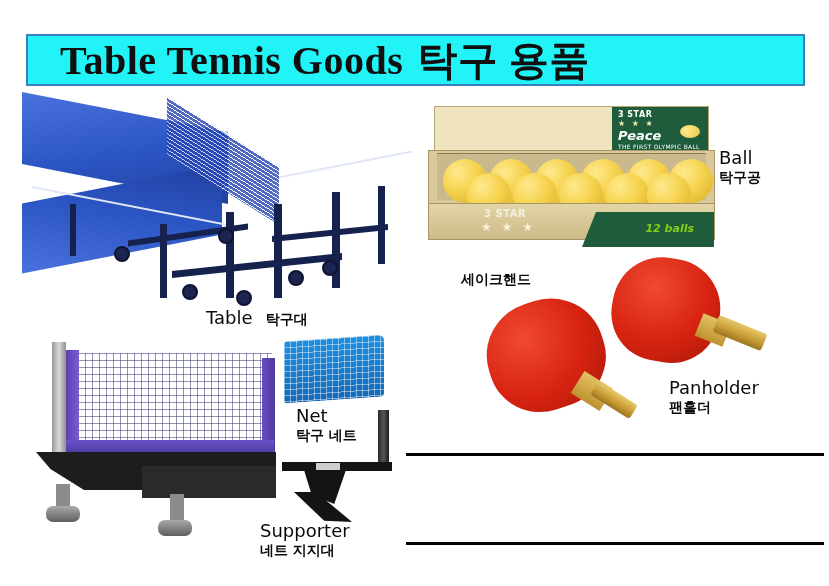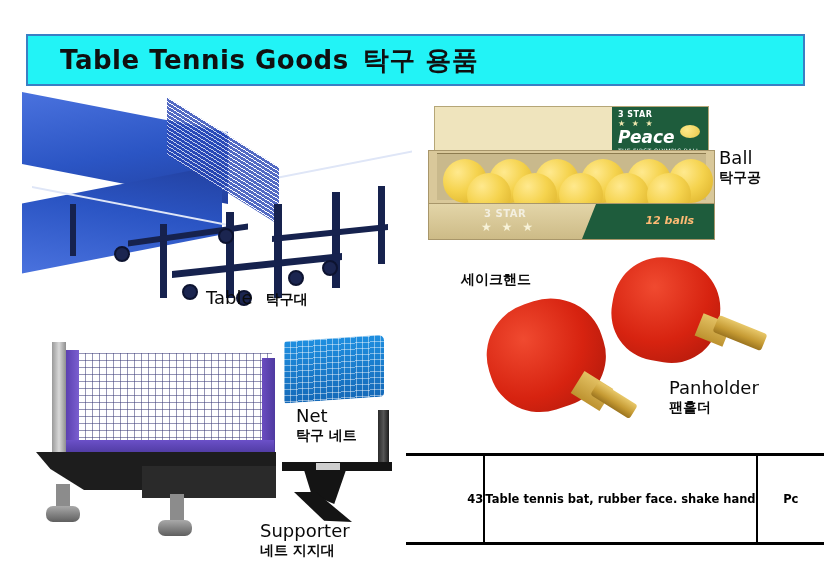--- a/index.html
+++ b/index.html
@@ -24,25 +24,26 @@
     width: 779px;
     height: 52px;
     background: #22f3f6;
     border: 2px solid #3a7fc4;
     box-sizing: border-box;
     display: flex;
     align-items: center;
   }
   #title-text {
     margin-left: 32px;
-    font-size: 26px;
+    font-size: 40px;
     font-weight: bold;
     letter-spacing: 0.5px;
     color: #101010;
     white-space: nowrap;
+    font-family: Liberation Serif, serif;
   }
   #title-text .kr { margin-left: 14px; }
 
   
   .caption {
     position: absolute;
     line-height: 1.15;
     color: #0a0a0a;
   }
   .caption .en { font-size: 18px; }
@@ -111,21 +112,21 @@
   .bb-lid-green {
     position: absolute;
     right: 0; top: 0; width: 96px; height: 100%;
     background: #1e5c3c;
     color: #ffffff;
     box-sizing: border-box;
     padding: 3px 4px 0 6px;
   }
   .bb-3star-top { font-size: 8px; font-weight: bold; letter-spacing: .5px; }
   .bb-stars-top { font-size: 8px; letter-spacing: 2px; color: #f2e9b0; }
-  .bb-peace { font-size: 17px; font-weight: bold; font-style: italic; line-height: 1; margin-top: 1px; }
+  .bb-peace { font-size: 13px; font-weight: bold; font-style: italic; line-height: 1; margin-top: 1px; }
   .bb-slogan { font-size: 6px; letter-spacing: .3px; margin-top: 1px; }
   .bb-lid-ball {
     position: absolute; right: 8px; top: 18px;
     width: 20px; height: 13px; border-radius: 50%;
     background: radial-gradient(circle at 35% 35%, #ffe98a, #e8c84a);
   }
   .bb-tray {
     position: absolute;
     left: 0; top: 44px; width: 287px; height: 90px;
     background: #d9c89a;
@@ -139,24 +140,24 @@
     border-top: 1px solid #8d7c50;
   }
   .bb-front {
     position: absolute;
     left: 0; bottom: 0; width: 100%; height: 36px;
     background: linear-gradient(to bottom,#e3d5a8,#cdbb87);
     border-top: 1px solid #a8966a;
     box-sizing: border-box;
   }
   .bb-front-green {
-    position: absolute; right: 0; top: 0; width: 132px; height: 100%;
+    position: absolute; right: 0; top: 8px; width: 132px; height: 100%;
     background: #1e5c3c;
     clip-path: polygon(14px 0, 100% 0, 100% 100%, 0 100%);
-    color: #fdba74;
+    color: #84cc16;
   }
   .bb-12balls {
     position: absolute; right: 20px; top: 10px;
     font-size: 11px; font-weight: bold; font-style: italic;
   }
   .bb-3star-front {
     position: absolute; left: 55px; top: 4px;
     font-size: 10px; font-weight: bold; color: #f3efe0; letter-spacing: .5px;
   }
   .bb-stars-front {
@@ -325,21 +326,21 @@
   <div class="leg" style="left:106px;top:120px;width:120px;height:6px;transform:skewY(-8deg);"></div>
   <div class="leg" style="left:250px;top:118px;width:116px;height:6px;transform:skewY(-6deg);"></div>
   <div class="wheel" style="left:92px;top:134px;"></div>
   <div class="wheel" style="left:160px;top:172px;"></div>
   <div class="wheel" style="left:196px;top:116px;"></div>
   <div class="wheel" style="left:266px;top:158px;"></div>
   <div class="wheel" style="left:300px;top:148px;"></div>
   <div class="wheel" style="left:214px;top:178px;"></div>
 </div>
 
-<div class="caption" style="left:206px;top:288px;">
+<div class="caption" style="left:206px;top:308px;">
   <span class="en">Table</span>
   <span class="kr" style="margin-left:8px;">탁구대</span>
 </div>
 
 <div id="ball-box">
   <div class="bb-lid">
     <div class="bb-lid-green">
       <div class="bb-3star-top">3 STAR</div>
       <div class="bb-stars-top">★ ★ ★</div>
       <div class="bb-peace">Peace</div>
@@ -426,20 +427,15 @@
 </div>
 
 <div class="caption" style="left:669px;top:378px;">
   <div class="en">Panholder</div>
   <div class="kr">팬홀더</div>
 </div>
 
 <div id="code-table">
   <table>
     <tbody>
-      <tr class="row-small">
-        <td class="col-code">43</td>
-        <td class="col-desc">Table tennis bat, rubber face. shake hand</td>
-        <td class="col-unit">Pc</td>
-      </tr>
     </tbody>
   </table>
 </div>
 
 </body></html>

